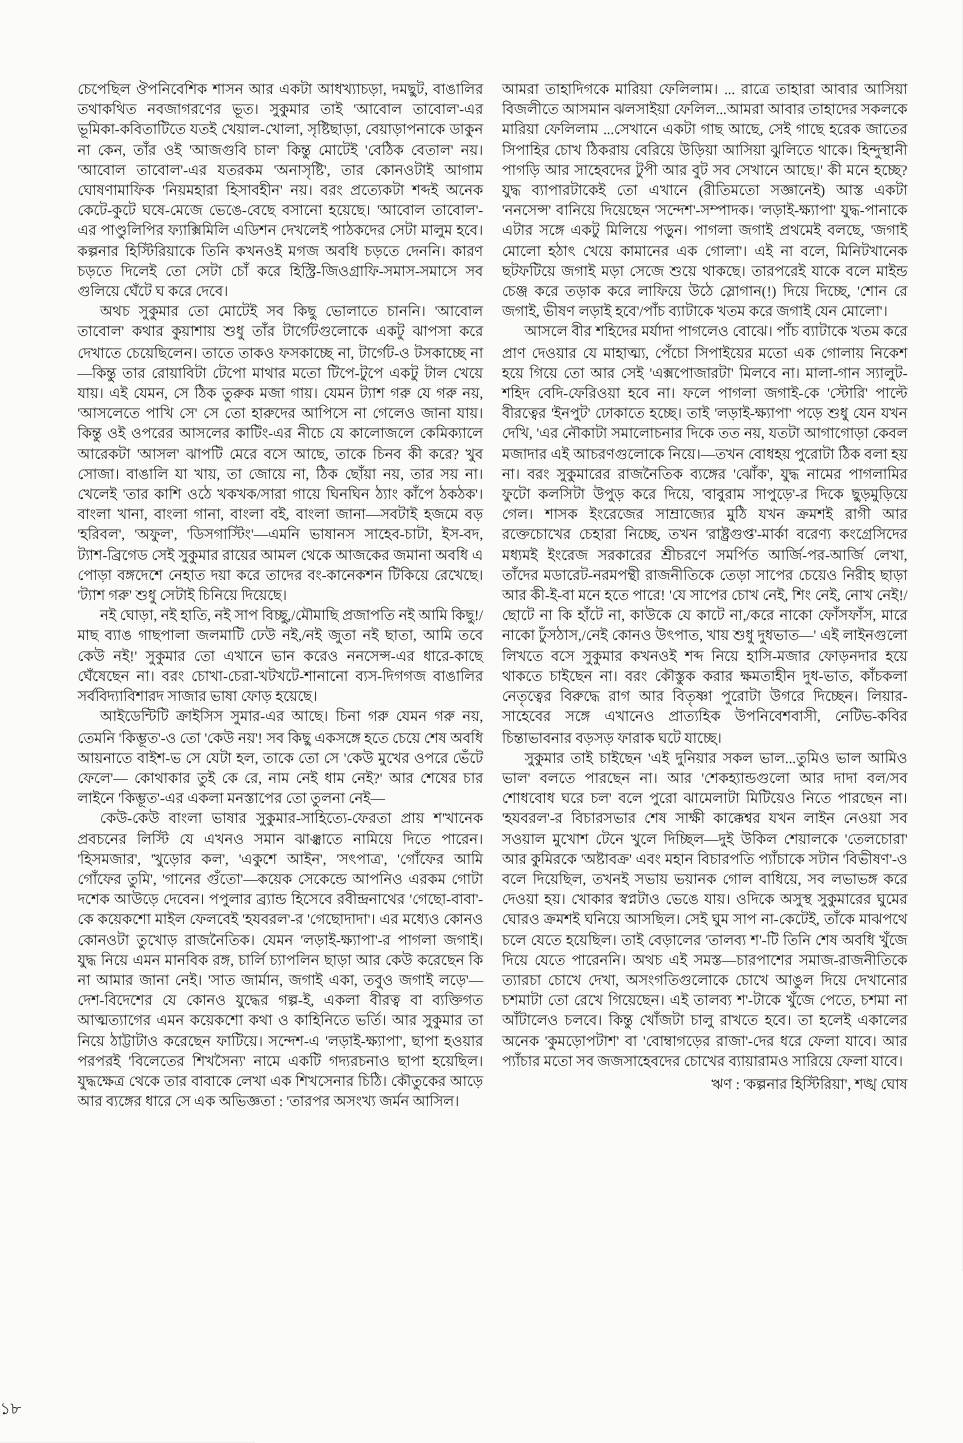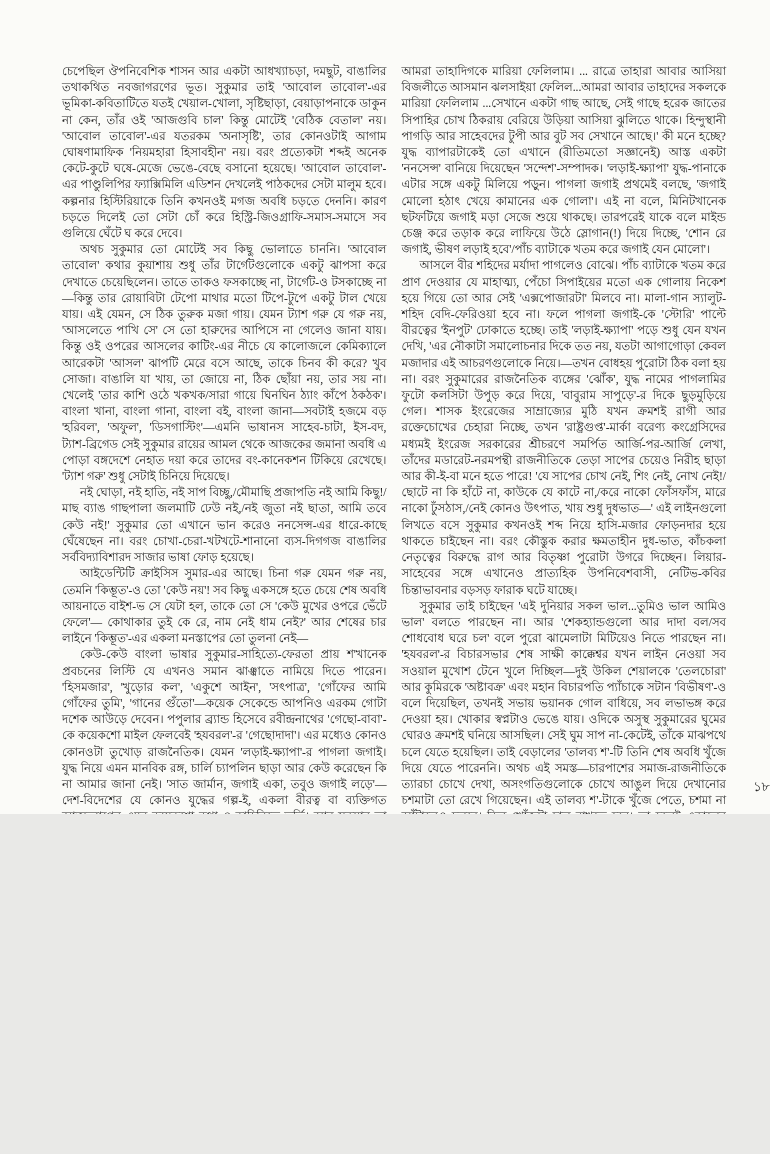--- a/index.html
+++ b/index.html
@@ -3,21 +3,21 @@
 <meta charset="utf-8">
 <style>
   html, body {
     margin: 0;
     padding: 0;
     background: #e9e9e7;
   }
   .page {
     position: relative;
     width: 770px;
-    height: 814px;
+    height: 1154px;
     margin: 0 auto;
     background: #fbfbf8;
     box-sizing: border-box;
     padding: 64px 44px 0 62px;
     font-family: "Liberation Serif", "DejaVu Serif", serif;
     color: #1c1c1c;
     overflow: hidden;
   }
   .columns {
     display: flex;
@@ -41,21 +41,21 @@
   .para.attribution {
     text-align: right;
     text-indent: 0;
     margin-top: 2px;
   }
   .page-number {
     position: absolute;
     bottom: 16px;
     left: 0;
     width: 100%;
-    text-align: right;
+    text-align: left;
     font-size: 13px;
     color: #222;
   }
 </style>
 </head>
 <body>
 
 <div class="page">
   <div class="columns">
 
@@ -64,18 +64,19 @@
       <p class="para">অথচ সুকুমার তো মোটেই সব কিছু ভোলাতে চাননি। 'আবোল তাবোল' কথার কুয়াশায় শুধু তাঁর টার্গেটগুলোকে একটু ঝাপসা করে দেখাতে চেয়েছিলেন। তাতে তাকও ফসকাচ্ছে না, টার্গেট-ও টসকাচ্ছে না—কিন্তু তার রোয়াবিটা টেপো মাথার মতো টিপে-টুপে একটু টাল খেয়ে যায়। এই যেমন, সে ঠিক তুরুক মজা গায়। যেমন ট্যাশ গরু যে গরু নয়, 'আসলেতে পাখি সে' সে তো হারুদের আপিসে না গেলেও জানা যায়। কিন্তু ওই ওপরের আসলের কাটিং-এর নীচে যে কালোজলে কেমিক্যালে আরেকটা 'আসল' ঝাপটি মেরে বসে আছে, তাকে চিনব কী করে? খুব সোজা। বাঙালি যা খায়, তা জোয়ে না, ঠিক ছোঁয়া নয়, তার সয় না। খেলেই 'তার কাশি ওঠে খকখক/সারা গায়ে ঘিনঘিন ঠ্যাং কাঁপে ঠকঠক'। বাংলা খানা, বাংলা গানা, বাংলা বই, বাংলা জানা—সবটাই হজমে বড় 'হরিবল', 'অফুল', 'ডিসগাস্টিং'—এমনি ভাষানস সাহেব-চাটা, ইস-বদ, ট্যাশ-ব্রিগেড সেই সুকুমার রায়ের আমল থেকে আজকের জমানা অবধি এ পোড়া বঙ্গদেশে নেহাত দয়া করে তাদের বং-কানেকশন টিকিয়ে রেখেছে। 'ট্যাশ গরু' শুধু সেটাই চিনিয়ে দিয়েছে।</p>
       <p class="para">নই ঘোড়া, নই হাতি, নই সাপ বিচ্ছু,/মৌমাছি প্রজাপতি নই আমি কিছু!/মাছ ব্যাঙ গাছপালা জলমাটি ঢেউ নই,/নই জুতা নই ছাতা, আমি তবে কেউ নই!' সুকুমার তো এখানে ভান করেও ননসেন্স-এর ধারে-কাছে ঘেঁষেছেন না। বরং চোখা-চেরা-খটখটে-শানানো ব্যস-দিগগজ বাঙালির সর্ববিদ্যাবিশারদ সাজার ভাষা ফোড় হয়েছে।</p>
       <p class="para">আইডেন্টিটি ক্রাইসিস সুমার-এর আছে। চিনা গরু যেমন গরু নয়, তেমনি 'কিম্ভূত'-ও তো 'কেউ নয়'! সব কিছু একসঙ্গে হতে চেয়ে শেষ অবধি আয়নাতে বাইশ-ভ সে যেটা হল, তাকে তো সে 'কেউ মুখের ওপরে ভেঁটে ফেলে'— কোথাকার তুই কে রে, নাম নেই ধাম নেই?' আর শেষের চার লাইনে 'কিম্ভূত'-এর একলা মনস্তাপের তো তুলনা নেই—</p>
       <p class="para">কেউ-কেউ বাংলা ভাষার সুকুমার-সাহিত্যে-ফেরতা প্রায় শ'খানেক প্রবচনের লিস্টি যে এখনও সমান ঝাঞ্ঝাতে নামিয়ে দিতে পারেন। 'হিসমজার', 'খুড়োর কল', 'একুশে আইন', 'সৎপাত্র', 'গোঁফের আমি গোঁফের তুমি', 'গানের গুঁতো'—কয়েক সেকেন্ডে আপনিও এরকম গোটা দশেক আউড়ে দেবেন। পপুলার ব্র্যান্ড হিসেবে রবীন্দ্রনাথের 'গেছো-বাবা'-কে কয়েকশো মাইল ফেলবেই 'হযবরল'-র 'গেছোদাদা'। এর মধ্যেও কোনও কোনওটা তুখোড় রাজনৈতিক। যেমন 'লড়াই-ক্ষ্যাপা'-র পাগলা জগাই। যুদ্ধ নিয়ে এমন মানবিক রঙ্গ, চার্লি চ্যাপলিন ছাড়া আর কেউ করেছেন কি না আমার জানা নেই। 'সাত জার্মান, জগাই একা, তবুও জগাই লড়ে'—দেশ-বিদেশের যে কোনও যুদ্ধের গল্প-ই, একলা বীরত্ব বা ব্যক্তিগত আত্মত্যাগের এমন কয়েকশো কথা ও কাহিনিতে ভর্তি। আর সুকুমার তা নিয়ে ঠাট্টাটাও করেছেন ফাটিয়ে। সন্দেশ-এ 'লড়াই-ক্ষ্যাপা', ছাপা হওয়ার পরপরই 'বিলেতের শিখসৈন্য' নামে একটি গদ্যরচনাও ছাপা হয়েছিল। যুদ্ধক্ষেত্র থেকে তার বাবাকে লেখা এক শিখসেনার চিঠি। কৌতুকের আড়ে আর ব্যঙ্গের ধারে সে এক অভিজ্ঞতা : 'তারপর অসংখ্য জর্মন আসিল।</p>
     </div>
 
     <div class="column">
       <p class="para no-indent">আমরা তাহাদিগকে মারিয়া ফেলিলাম। ... রাত্রে তাহারা আবার আসিয়া বিজলীতে আসমান ঝলসাইয়া ফেলিল...আমরা আবার তাহাদের সকলকে মারিয়া ফেলিলাম ...সেখানে একটা গাছ আছে, সেই গাছে হরেক জাতের সিপাহির চোখ ঠিকরায় বেরিয়ে উড়িয়া আসিয়া ঝুলিতে থাকে। হিন্দুস্থানী পাগড়ি আর সাহেবদের টুপী আর বুট সব সেখানে আছে।' কী মনে হচ্ছে? যুদ্ধ ব্যাপারটাকেই তো এখানে (রীতিমতো সজ্ঞানেই) আস্ত একটা 'ননসেন্স' বানিয়ে দিয়েছেন 'সন্দেশ'-সম্পাদক। 'লড়াই-ক্ষ্যাপা' যুদ্ধ-পানাকে এটার সঙ্গে একটু মিলিয়ে পড়ুন। পাগলা জগাই প্রথমেই বলছে, 'জগাই মোলো হঠাৎ খেয়ে কামানের এক গোলা'। এই না বলে, মিনিটখানেক ছটফটিয়ে জগাই মড়া সেজে শুয়ে থাকছে। তারপরেই যাকে বলে মাইন্ড চেঞ্জ করে তড়াক করে লাফিয়ে উঠে স্লোগান(!) দিয়ে দিচ্ছে, 'শোন রে জগাই, ভীষণ লড়াই হবে'/পাঁচ ব্যাটাকে খতম করে জগাই যেন মোলো'।</p>
       <p class="para">আসলে বীর শহিদের মর্যাদা পাগলেও বোঝে। পাঁচ ব্যাটাকে খতম করে প্রাণ দেওয়ার যে মাহাত্ম্য, পেঁচো সিপাইয়ের মতো এক গোলায় নিকেশ হয়ে গিয়ে তো আর সেই 'এক্সপোজারটা' মিলবে না। মালা-গান স্যালুট-শহিদ বেদি-ফেরিওয়া হবে না। ফলে পাগলা জগাই-কে 'স্টোরি' পাল্টে বীরত্বের 'ইনপুট' ঢোকাতে হচ্ছে। তাই 'লড়াই-ক্ষ্যাপা' পড়ে শুধু যেন যখন দেখি, 'এর নৌকাটা সমালোচনার দিকে তত নয়, যতটা আগাগোড়া কেবল মজাদার এই আচরণগুলোকে নিয়ে।—তখন বোধহয় পুরোটা ঠিক বলা হয় না। বরং সুকুমারের রাজনৈতিক ব্যঙ্গের 'ঝোঁক', যুদ্ধ নামের পাগলামির ফুটো কলসিটা উপুড় করে দিয়ে, 'বাবুরাম সাপুড়ে'-র দিকে ছুড়মুড়িয়ে গেল। শাসক ইংরেজের সাম্রাজ্যের মুঠি যখন ক্রমশই রাগী আর রক্তেচোখের চেহারা নিচ্ছে, তখন 'রাষ্ট্রগুপ্ত'-মার্কা বরেণ্য কংগ্রেসিদের মধ্যমই ইংরেজ সরকারের শ্রীচরণে সমর্পিত আর্জি-পর-আর্জি লেখা, তাঁদের মডারেট-নরমপন্থী রাজনীতিকে তেড়া সাপের চেয়েও নিরীহ ছাড়া আর কী-ই-বা মনে হতে পারে! 'যে সাপের চোখ নেই, শিং নেই, নোখ নেই!/ ছোটে না কি হাঁটে না, কাউকে যে কাটে না,/করে নাকো ফোঁসফাঁস, মারে নাকো ঢুঁসঠাস,/নেই কোনও উৎপাত, খায় শুধু দুধভাত—' এই লাইনগুলো লিখতে বসে সুকুমার কখনওই শব্দ নিয়ে হাসি-মজার ফোড়নদার হয়ে থাকতে চাইছেন না। বরং কৌস্তুক করার ক্ষমতাহীন দুধ-ভাত, কাঁচকলা নেতৃত্বের বিরুদ্ধে রাগ আর বিতৃষ্ণা পুরোটা উগরে দিচ্ছেন। লিয়ার-সাহেবের সঙ্গে এখানেও প্রাত্যহিক উপনিবেশবাসী, নেটিভ-কবির চিন্তাভাবনার বড়সড় ফারাক ঘটে যাচ্ছে।</p>
       <p class="para">সুকুমার তাই চাইছেন 'এই দুনিয়ার সকল ভাল...তুমিও ভাল আমিও ভাল' বলতে পারছেন না। আর 'শেকহ্যান্ডগুলো আর দাদা বল/সব শোধবোধ ঘরে চল' বলে পুরো ঝামেলাটা মিটিয়েও নিতে পারছেন না। 'হযবরল'-র বিচারসভার শেষ সাক্ষী কাক্কেশ্বর যখন লাইন নেওয়া সব সওয়াল মুখোশ টেনে খুলে দিচ্ছিল—দুই উকিল শেয়ালকে 'তেলচোরা' আর কুমিরকে 'অষ্টাবক্র' এবং মহান বিচারপতি প্যাঁচাকে সটান 'বিভীষণ'-ও বলে দিয়েছিল, তখনই সভায় ভয়ানক গোল বাধিয়ে, সব লভাভঙ্গ করে দেওয়া হয়। খোকার স্বপ্নটাও ভেঙে যায়। ওদিকে অসুস্থ সুকুমারের ঘুমের ঘোরও ক্রমশই ঘনিয়ে আসছিল। সেই ঘুম সাপ না-কেটেই, তাঁকে মাঝপথে চলে যেতে হয়েছিল। তাই বেড়ালের 'তালব্য শ'-টি তিনি শেষ অবধি খুঁজে দিয়ে যেতে পারেননি। অথচ এই সমস্ত—চারপাশের সমাজ-রাজনীতিকে ত্যারচা চোখে দেখা, অসংগতিগুলোকে চোখে আঙুল দিয়ে দেখানোর চশমাটা তো রেখে গিয়েছেন। এই তালব্য শ'-টাকে খুঁজে পেতে, চশমা না আঁটালেও চলবে। কিন্তু খোঁজটা চালু রাখতে হবে। তা হলেই একালের অনেক 'কুমড়োপটাশ' বা 'বোম্বাগড়ের রাজা'-দের ধরে ফেলা যাবে। আর প্যাঁচার মতো সব জজসাহেবদের চোখের ব্যায়ারামও সারিয়ে ফেলা যাবে।</p>
+      <p class="para attribution">ঋণ : 'কল্পনার হিস্টিরিয়া', শঙ্খ ঘোষ</p>
     </div>
 
   </div>
 
   <div class="page-number">১৮</div>
 </div>
 
 </body></html>

